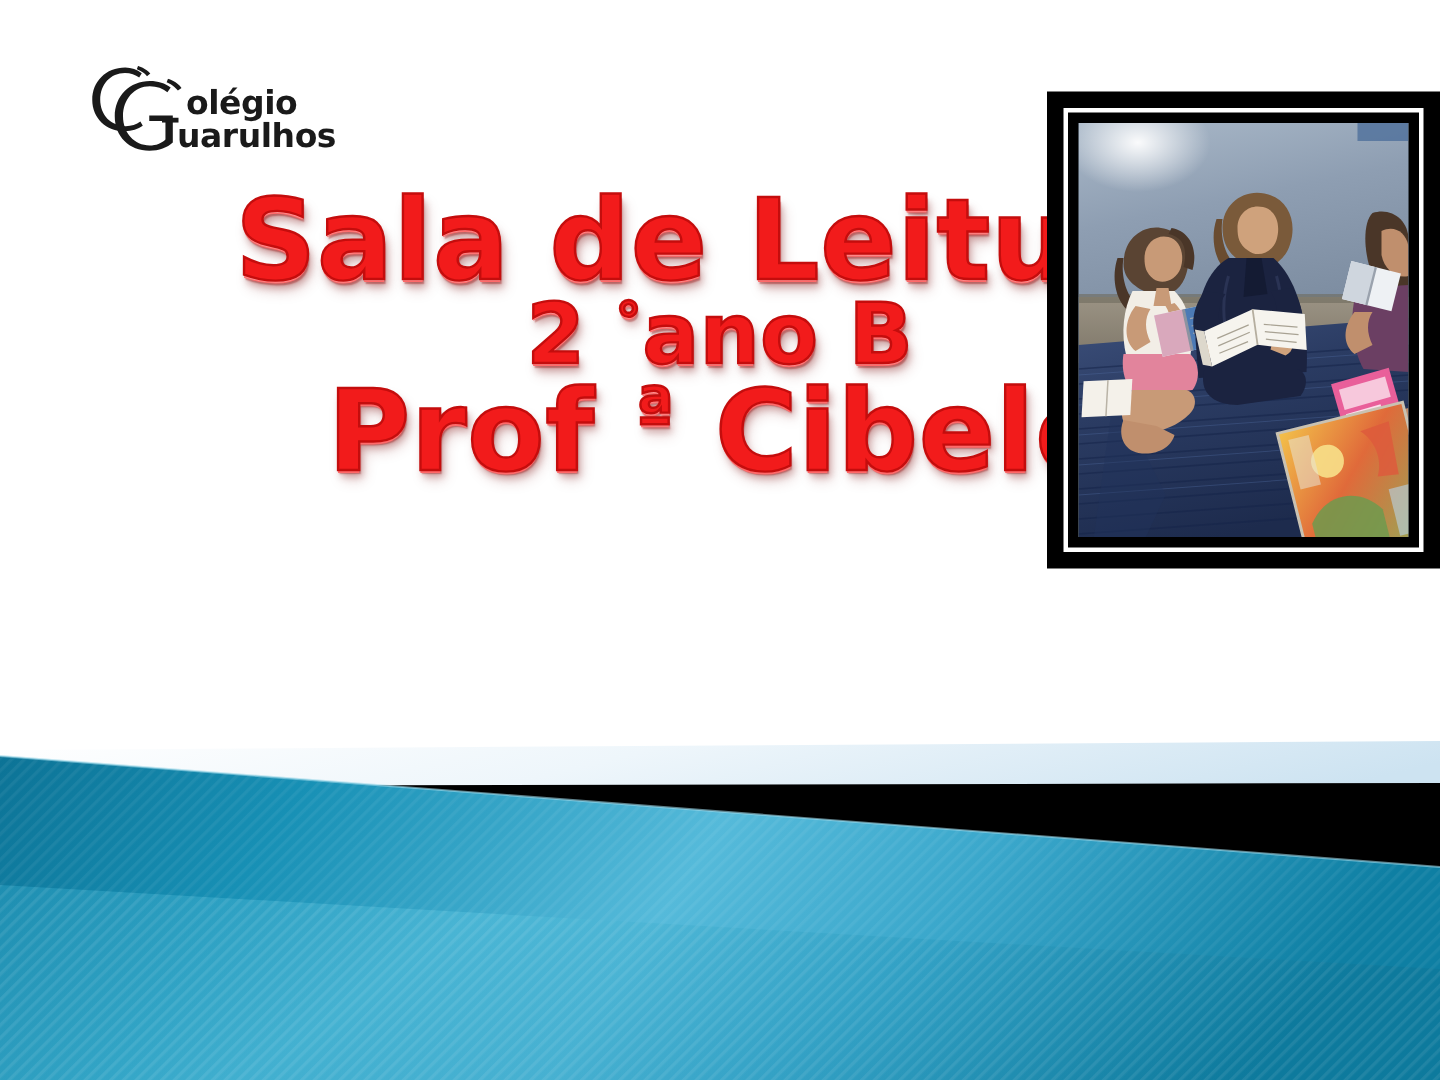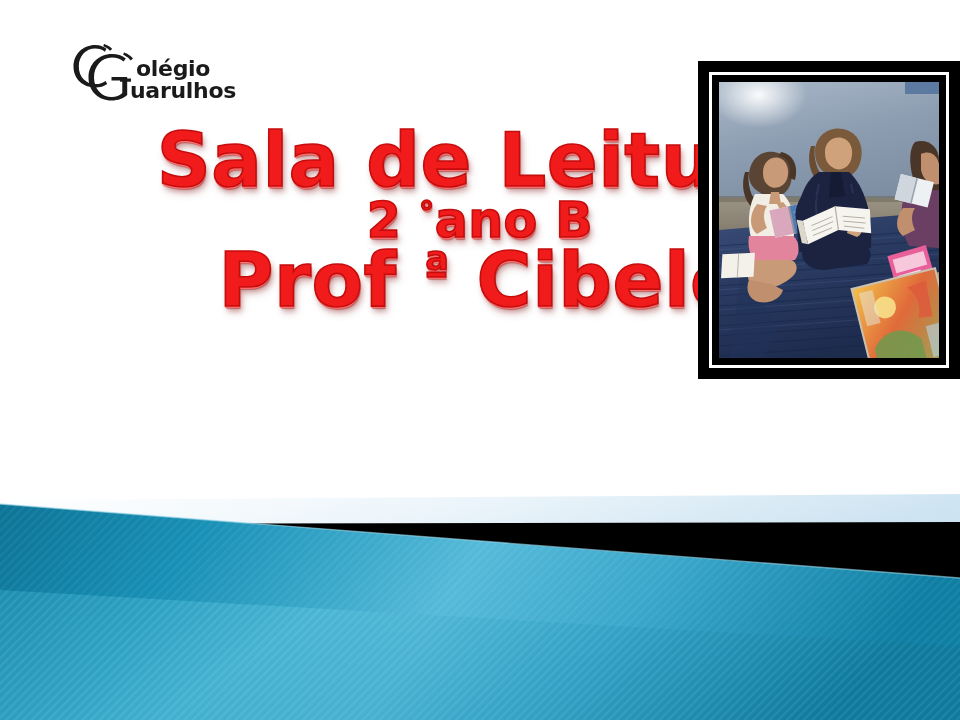--- a/index.html
+++ b/index.html
@@ -15,21 +15,21 @@
     position: relative;
     width: 960px;
     height: 720px;
     background: #ffffff;
     overflow: hidden;
   }
 
   
   #logo {
     position: absolute;
-    left: 64px;
+    left: 52px;
     top: 38px;
     width: 180px;
     height: 72px;
   }
   #logo-mark {
     position: absolute;
     left: 0;
     top: 0;
     width: 180px;
     height: 72px;
@@ -55,21 +55,21 @@
     -webkit-text-stroke: 1.6px #c40d0d;
     text-shadow:
        0 1px 0 #ff8f8f,
        0 2px 0 #ff6a6a,
        1px 3px 1px rgba(150,0,0,0.40),
        2px 5px 5px rgba(120,0,0,0.28),
        3px 7px 9px rgba(120,0,0,0.18);
     white-space: nowrap;
   }
   #title-line-1 { font-size: 75px; }
-  #title-line-2 { font-size: 49px; }
+  #title-line-2 { font-size: 56px; }
   #title-line-3 { font-size: 75px; }
   .ord {
     font-size: 0.62em;
     vertical-align: 0.46em;
   }
 
   
   #title-block .title-line::after { content: ""; }
 
   

